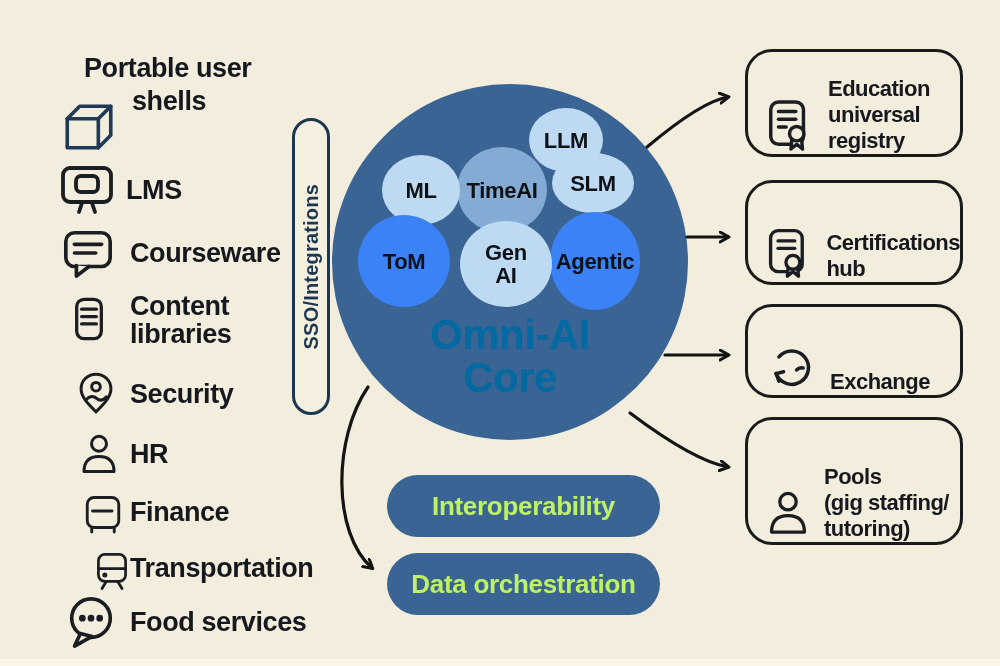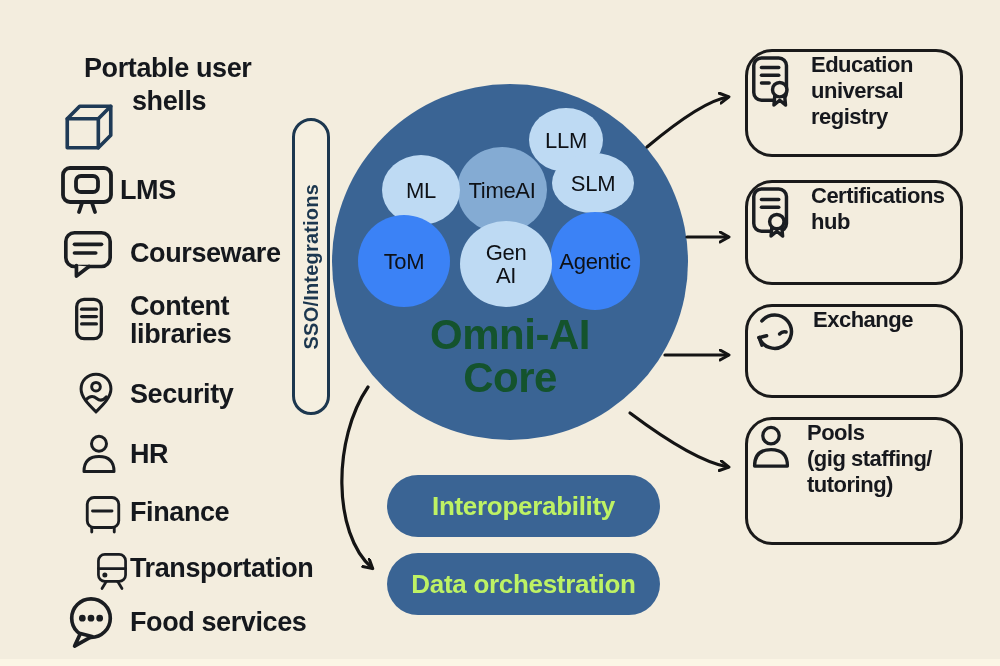--- a/index.html
+++ b/index.html
@@ -29,46 +29,46 @@
     font-size:20px; font-weight:700; color:#1c374f; letter-spacing:0.2px;
   }
 
   
   .core-circle {
     position:absolute; left:332px; top:84px; width:356px; height:356px;
     border-radius:50%; background:#3a6494;
   }
   .core-title {
     position:absolute; left:332px; top:313px; width:356px;
-    text-align:center; color:#14532d; font-size:42px; font-weight:700;
+    text-align:center; color:#0369a1; font-size:42px; font-weight:700;
     line-height:43px; white-space:pre; letter-spacing:-0.5px;
   }
   .bubble {
     position:absolute; border-radius:50%;
     display:flex; align-items:center; justify-content:center; text-align:center;
-    font-size:22px; font-weight:400; color:#0e1116; line-height:23px;
+    font-size:22px; font-weight:700; color:#0e1116; line-height:23px;
     letter-spacing:-0.3px; white-space:pre;
   }
   .b-light { background:#bedaf3; }
   .b-mid   { background:#3b82f6; }
   .b-mid2  { background:#84abd3; }
 
   
   .pill {
     position:absolute; left:387px; width:273px; height:62px;
     background:#3a6494; border-radius:33px;
     display:flex; align-items:center; justify-content:center;
     color:#bef264; font-size:26px; font-weight:600; letter-spacing:-0.3px;
   }
 
   
   .rbox {
     position:absolute; left:745px; width:218px; box-sizing:border-box;
     border:3.5px solid #1a1a1a; border-radius:27px;
-    display:flex; align-items:flex-start; padding-left:0; gap:13px;
+    display:flex; align-items:flex-end; padding-left:17px; gap:13px;
     background:transparent;
   }
   .rbox-label {
     font-size:22px; font-weight:600; color:#16181d;
     line-height:26px; letter-spacing:-0.5px; white-space:pre;
   }
 
   .bottom-strip { position:absolute; left:0; top:659px; width:1000px; height:7px; background:#fbf5e5; }
   svg.overlay { position:absolute; left:0; top:0; pointer-events:none; }
 </style>
@@ -88,21 +88,21 @@
 shells</span>
 
   <svg class="licon" style="left:56px;top:160px" width="62" height="56" viewBox="0 0 56 56">
     <g fill="none" stroke="#1a1d21" stroke-width="3.8" stroke-linejoin="round" stroke-linecap="round">
       <rect x="4" y="8" width="48" height="34" rx="7"></rect>
       <rect x="17" y="16" width="22" height="16" rx="5"></rect>
       <path d="M23,43 L20,52"></path>
         <path d="M33,43 L36,52"></path>
     </g>
   </svg>
-  <span class="litem-label" style="left:120px;top:176px">LMS</span>
+  <span class="litem-label" style="left:126px;top:176px">LMS</span>
 
   <svg class="licon" style="left:60px;top:226px" width="56" height="54" viewBox="0 0 56 56">
     <g fill="none" stroke="#1a1d21" stroke-width="3.8" stroke-linejoin="round" stroke-linecap="round">
       <rect x="5" y="7" width="46" height="35" rx="9"></rect>
       <path d="M16,41 L16,52 L29,42" fill="#f3edde"></path>
       <path d="M14,19 H42"></path>
         <path d="M14,28 H36"></path>
     </g>
   </svg>
   <span class="litem-label" style="left:130px;top:239px">Courseware</span>

